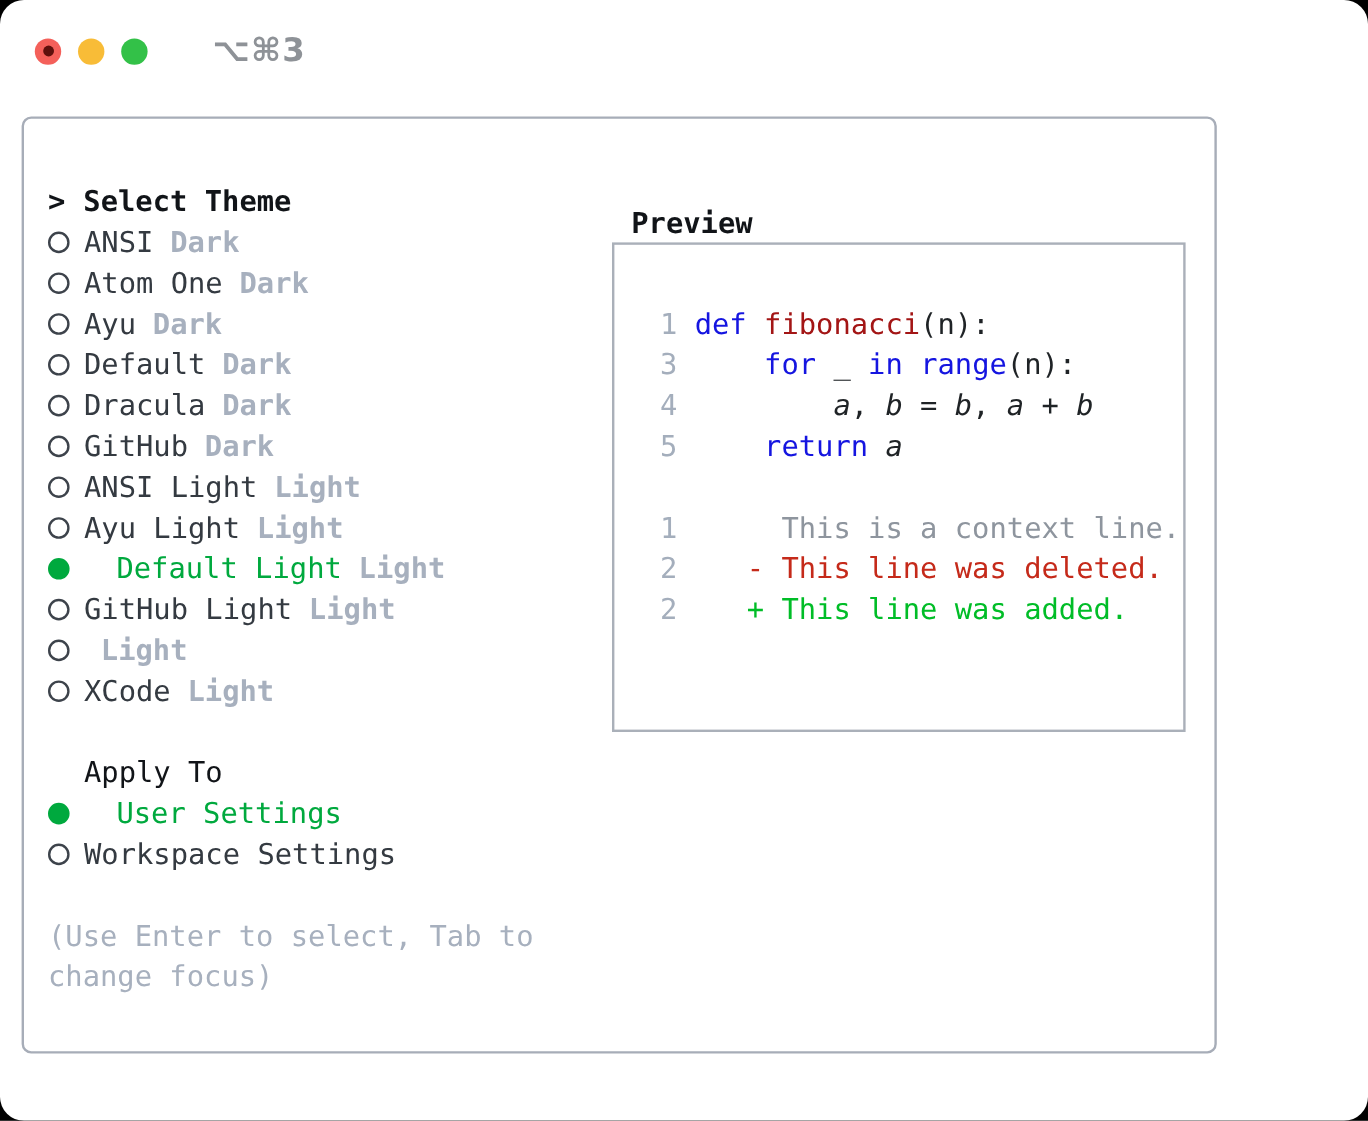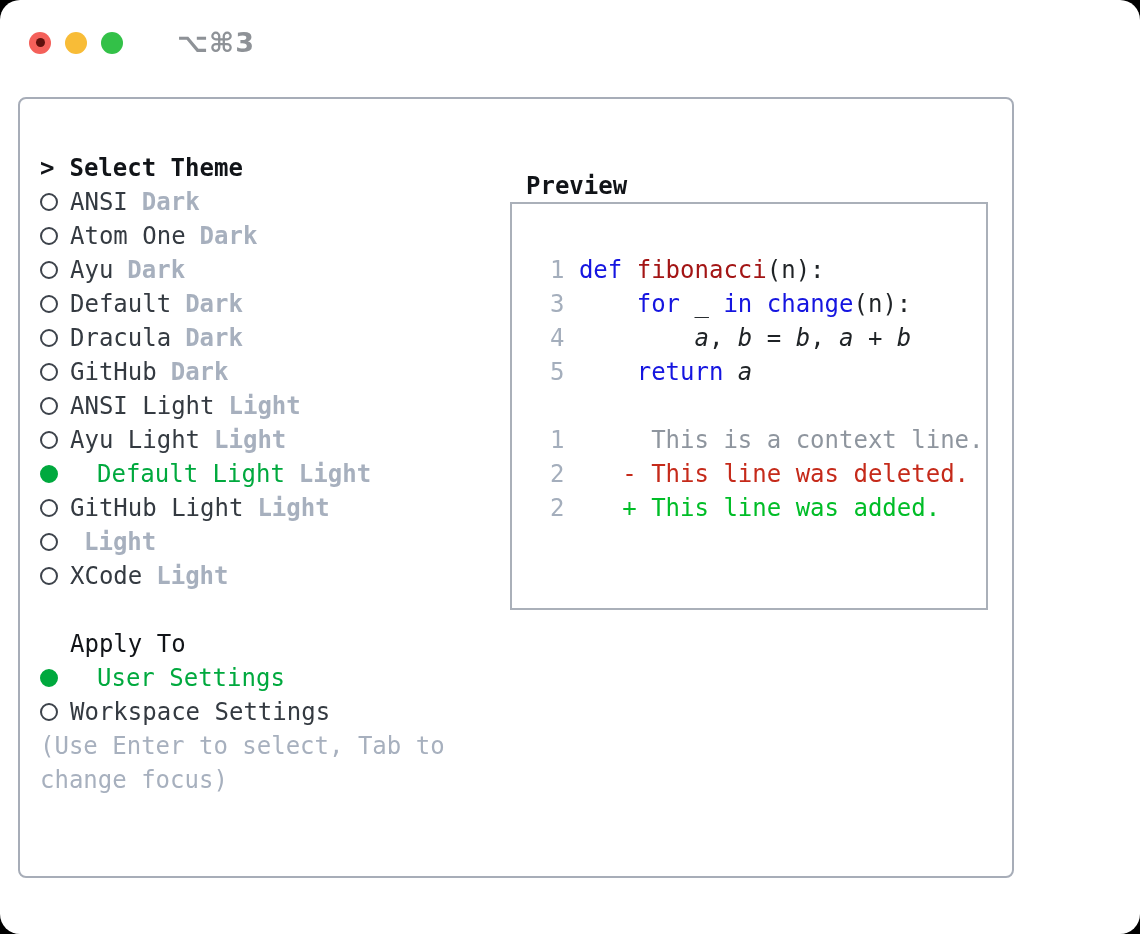--- a/index.html
+++ b/index.html
@@ -37,21 +37,21 @@
   .radio{
     width:14px;height:14px;border-radius:50%;border:2px solid #3d434b;
     box-sizing:content-box;margin-right:12px;flex:none;background:#fff;
   }
   .radio.on{background:var(--green);border-color:var(--green);}
   .item .name{color:var(--item);}
   .item.selected .name{color:var(--green);margin-left:27px;}
   .variant{color:var(--muted);margin-left:14px;font-weight:bold;}
   .subheader{padding-left:30px;color:var(--header);}
   .hint{
-    width:432px;color:var(--muted);font-size:24px;line-height:34px;
+    margin-top:34px;width:432px;color:var(--muted);font-size:24px;line-height:34px;
   }
   
   .preview-header{position:absolute;left:482px;top:70px;margin-left:24px;}
   .preview-header .row{font-size:24px;}
   .preview-box{
     position:absolute;left:490px;top:103px;width:478px;height:408px;
     border:2px solid var(--box-border);box-sizing:border-box;background:#fff;
     padding:49px 0 0 38px;overflow:hidden;
   }
   .pline{height:34px;line-height:34px;white-space:pre;font-size:24px;color:var(--code);}
@@ -109,21 +109,21 @@
       <div class="hint">(Use Enter to select, Tab to change focus)</div>
     </div>
 
     <div class="preview-header">
       <div class="row"><span class="bold">Preview</span></div>
     </div>
 
     <div class="preview-box">
       <div id="preview-code">
           <div class="pline"><span class="tok ln">1 </span><span class="tok kw">def</span><span class="tok pl"> </span><span class="tok fn">fibonacci</span><span class="tok pl">(n):</span></div>
-          <div class="pline"><span class="tok ln">3 </span><span class="tok pl">    </span><span class="tok kw">for</span><span class="tok pl"> _ </span><span class="tok kw">in</span><span class="tok pl"> </span><span class="tok kw">change</span><span class="tok pl">(n):</span></div>
+          <div class="pline"><span class="tok ln">3 </span><span class="tok pl">    </span><span class="tok kw">for</span><span class="tok pl"> _ </span><span class="tok kw">in</span><span class="tok pl"> </span><span class="tok kw">range</span><span class="tok pl">(n):</span></div>
           <div class="pline"><span class="tok ln">4 </span><span class="tok pl">        </span><span class="tok id">a</span><span class="tok pl">, </span><span class="tok id">b</span><span class="tok pl"> = </span><span class="tok id">b</span><span class="tok pl">, </span><span class="tok id">a</span><span class="tok pl"> + </span><span class="tok id">b</span></div>
           <div class="pline"><span class="tok ln">5 </span><span class="tok pl">    </span><span class="tok kw">return</span><span class="tok pl"> </span><span class="tok id">a</span></div>
           <div class="pline"></div>
           <div class="pline"><span class="tok ln">1</span><span class="tok ctx">      This is a context line.</span></div>
           <div class="pline"><span class="tok ln">2</span><span class="tok pl">    </span><span class="tok del">- This line was deleted.</span></div>
           <div class="pline"><span class="tok ln">2</span><span class="tok pl">    </span><span class="tok add">+ This line was added.</span></div>
         </div>
     </div>
 
   </div>

